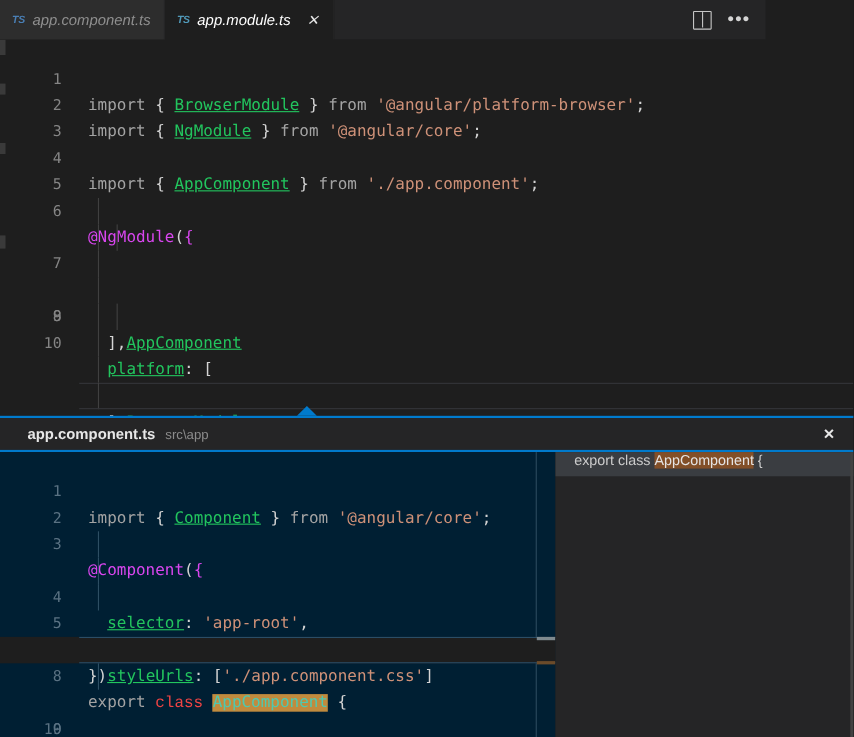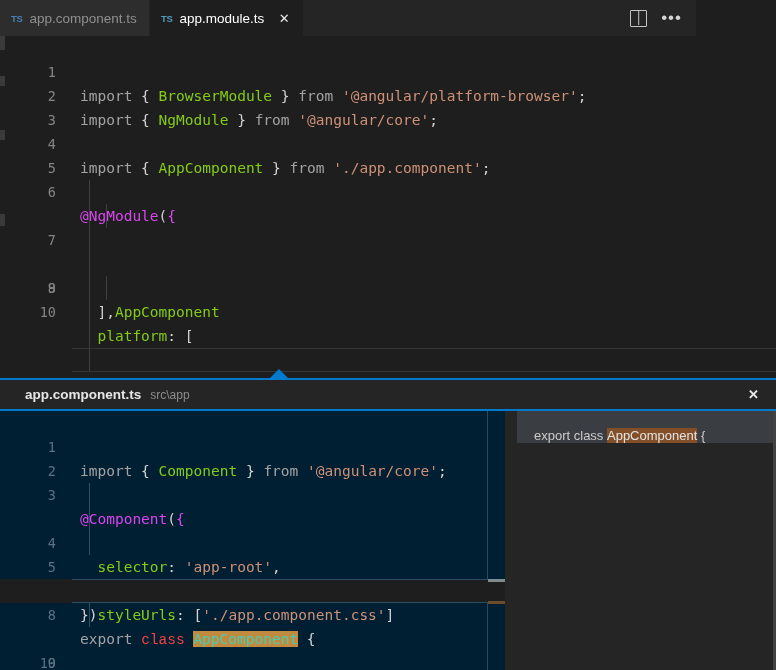--- a/index.html
+++ b/index.html
@@ -7,21 +7,21 @@
     width: 776px; height: 670px;
     background: #1e1e1e;
     font-family: "Liberation Sans", sans-serif;
     overflow: hidden;
   }
   .app { position: relative; width: 776px; height: 670px; background: #1e1e1e; }
 
   
   .tabbar {
     position: absolute; left: 0; top: 0; width: 696px; height: 36px;
-    background: #252526; display: flex; align-items: stretch;
+    background: #252526; display: flex; align-items: stretch; font-style: italic;
   }
   .tab {
     display: flex; align-items: center; gap: 7px;
     padding: 0 12px 0 11px; height: 36px;
     font-size: 13.5px; position: relative;
     border-right: 1px solid #252526;
     white-space: nowrap;
   }
   .tab.inactive { background: #2d2d2d; color: #8f8f8f; }
   .tab.active { background: #1e1e1e; color: #ffffff; }
@@ -80,21 +80,21 @@
     content: ""; position: absolute; left: 72px; right: 0; bottom: 0;
     border-bottom: 1px solid #333539;
   }
   .guide {
     position: absolute; top: 0; bottom: 0; width: 1px; background: #404040;
   }
 
   
   .kw   { color: #a3a3a3; }  
   .kw2  { color: #ef4444; font-family: Liberation Mono, monospace; }  
-  .id   { color: #84cc16; }  
+  .id   { color: #22c55e; text-decoration: underline; }  
   .str  { color: #ce9178; }  
   .dec  { color: #d946ef; }  
   .pun  { color: #d4d4d4; }
 
   
   .peek {
     position: absolute; left: 0; top: 378px; width: 776px; height: 292px;
   }
   .peek-top-border {
     position: absolute; left: 0; top: 0; width: 776px; height: 2px; background: #007acc;
@@ -137,23 +137,23 @@
   .peek-overview {
     position: absolute; right: 0; top: 0; width: 17px; height: 259px;
   }
   .peek-overview i { position: absolute; right: 0; width: 17px; height: 3px; display: block; }
   .match-sel  { background: #c08b3e; color: #4ec9b0; }
 
   .peek-list {
     position: relative; width: 271px; height: 259px; background: #252526;
   }
   .result-row {
-    display: flex; align-items: flex-end; height: 32px;
+    display: flex; align-items: flex-start; height: 22px;
     padding-left: 17px; background: #3a3d41; font-size: 13px; color: #cccccc;
-    font-family: "Liberation Sans", sans-serif; white-space: pre; margin-left: 12px;
+    font-family: "Liberation Sans", sans-serif; white-space: pre;
   }
   .result-row .hl { background: #824f28; color: #e4e4e4; }
   .peek-list-scroll {
     position: absolute; right: 0; top: 0; width: 3px; height: 259px; background: #424242;
   }
 </style>
 </head>
 <body>
 
 <div class="app">

